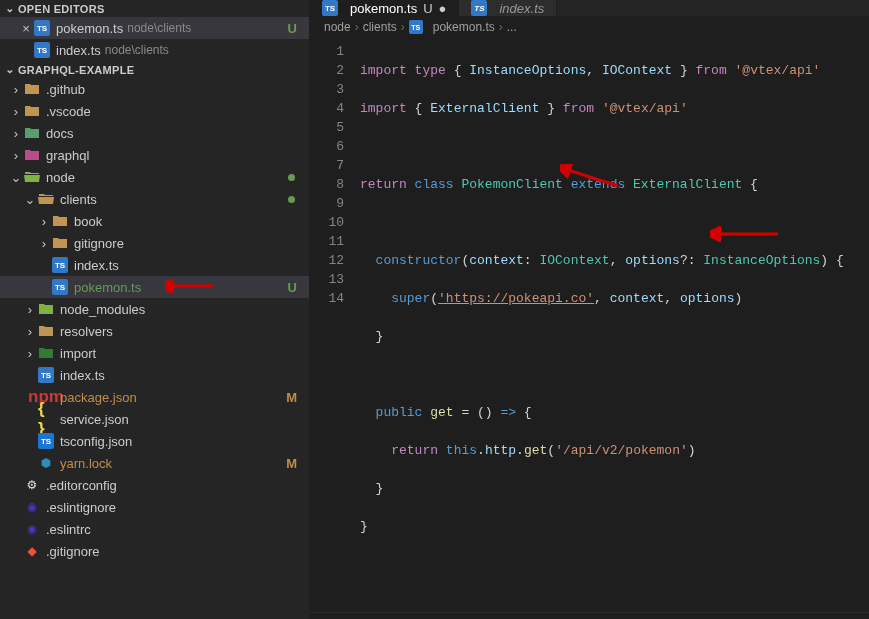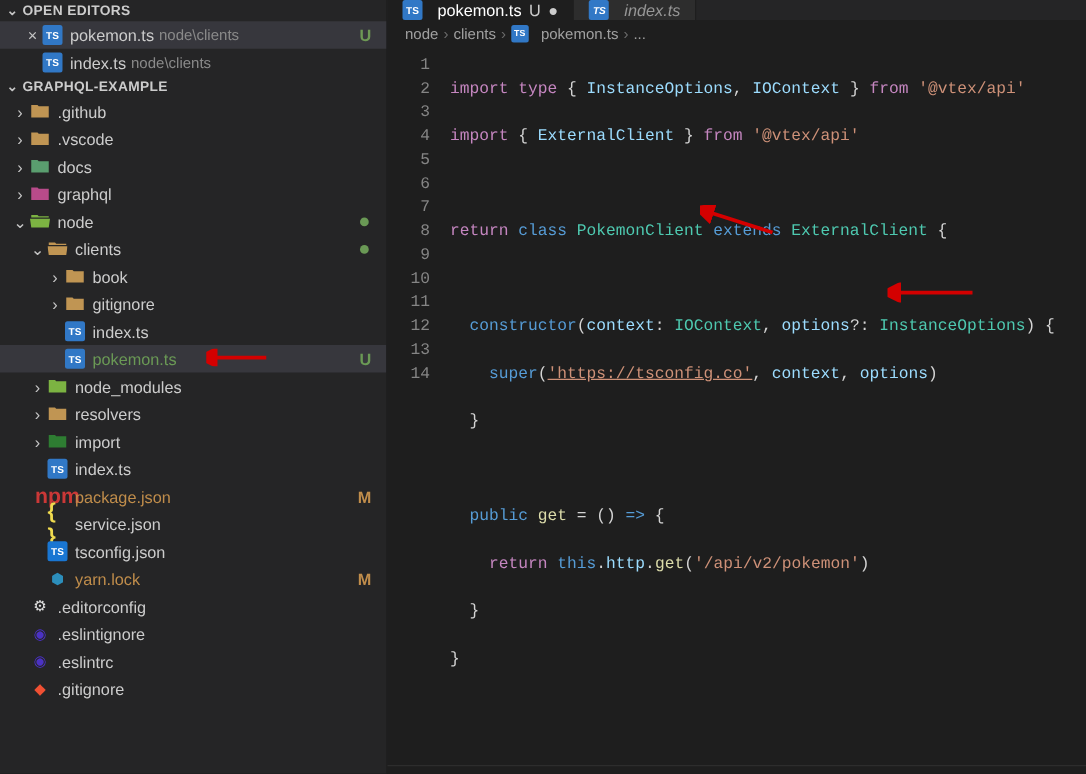--- a/index.html
+++ b/index.html
@@ -458,21 +458,21 @@
         <div>13</div>
         <div>14</div>
       </div>
     <div class="code">
 <div><span class="tok-kw">import</span><span class="tok-kw"> type </span><span class="tok-punc">{</span><span class="tok-var"> InstanceOptions</span><span class="tok-punc">,</span><span class="tok-var"> IOContext </span><span class="tok-punc">}</span><span class="tok-kw"> from </span><span class="tok-str">'@vtex/api'</span></div>
 <div><span class="tok-kw">import</span><span class="tok-punc"> {</span><span class="tok-var"> ExternalClient </span><span class="tok-punc">}</span><span class="tok-kw"> from </span><span class="tok-str">'@vtex/api'</span></div>
 <div> </div>
 <div><span class="tok-kw">return</span><span class="tok-kw2"> class </span><span class="tok-type">PokemonClient</span><span class="tok-kw2"> extends </span><span class="tok-type">ExternalClient</span><span class="tok-punc"> {</span></div>
 <div> </div>
 <div><span class="tok-kw2">  constructor</span><span class="tok-punc">(</span><span class="tok-var">context</span><span class="tok-punc">:</span><span class="tok-type"> IOContext</span><span class="tok-punc">,</span><span class="tok-var"> options</span><span class="tok-punc">?:</span><span class="tok-type"> InstanceOptions</span><span class="tok-punc">) {</span></div>
-<div><span>    </span><span class="tok-kw2">super</span><span class="tok-punc">(</span><span class="tok-str underline">'https://tsconfig.co'</span><span class="tok-punc">,</span><span class="tok-var"> context</span><span class="tok-punc">,</span><span class="tok-var"> options</span><span class="tok-punc">)</span></div>
+<div><span>    </span><span class="tok-kw2">super</span><span class="tok-punc">(</span><span class="tok-str underline">'https://pokeapi.co'</span><span class="tok-punc">,</span><span class="tok-var"> context</span><span class="tok-punc">,</span><span class="tok-var"> options</span><span class="tok-punc">)</span></div>
 <div><span class="tok-punc">  }</span></div>
 <div> </div>
 <div><span>  </span><span class="tok-kw2">public</span><span> </span><span class="tok-fn">get</span><span class="tok-punc"> = () </span><span class="tok-kw2">=&gt;</span><span class="tok-punc"> {</span></div>
 <div><span>    </span><span class="tok-kw">return</span><span> </span><span class="tok-kw2">this</span><span class="tok-punc">.</span><span class="tok-var">http</span><span class="tok-punc">.</span><span class="tok-fn">get</span><span class="tok-punc">(</span><span class="tok-str">'/api/v2/pokemon'</span><span class="tok-punc">)</span></div>
 <div><span class="tok-punc">  }</span></div>
 <div><span class="tok-punc">}</span></div>
 <div> </div>
     </div>
 
     <svg class="arrow" style="left:250px;top:126px" width="60" height="24">

